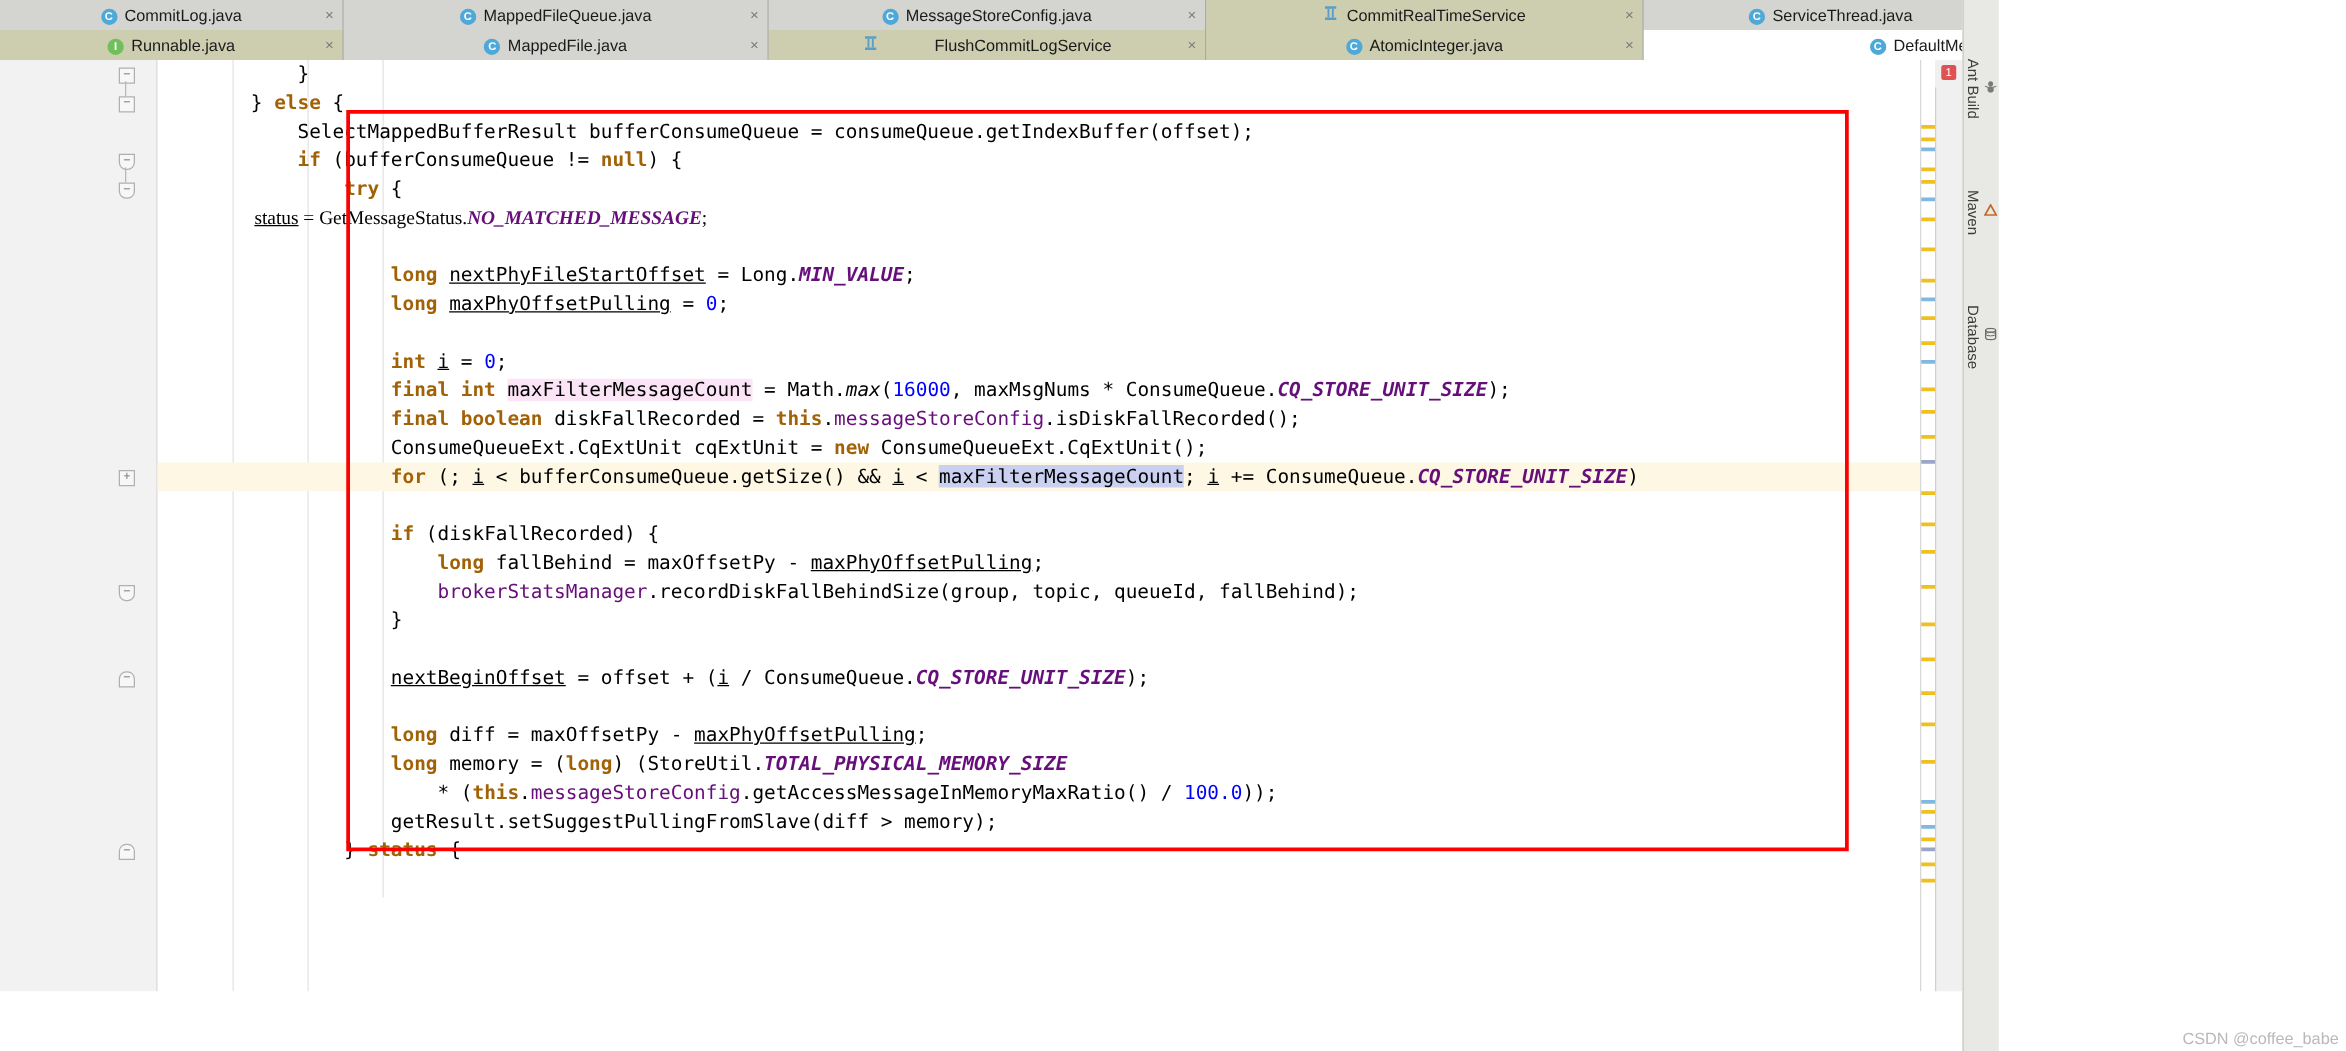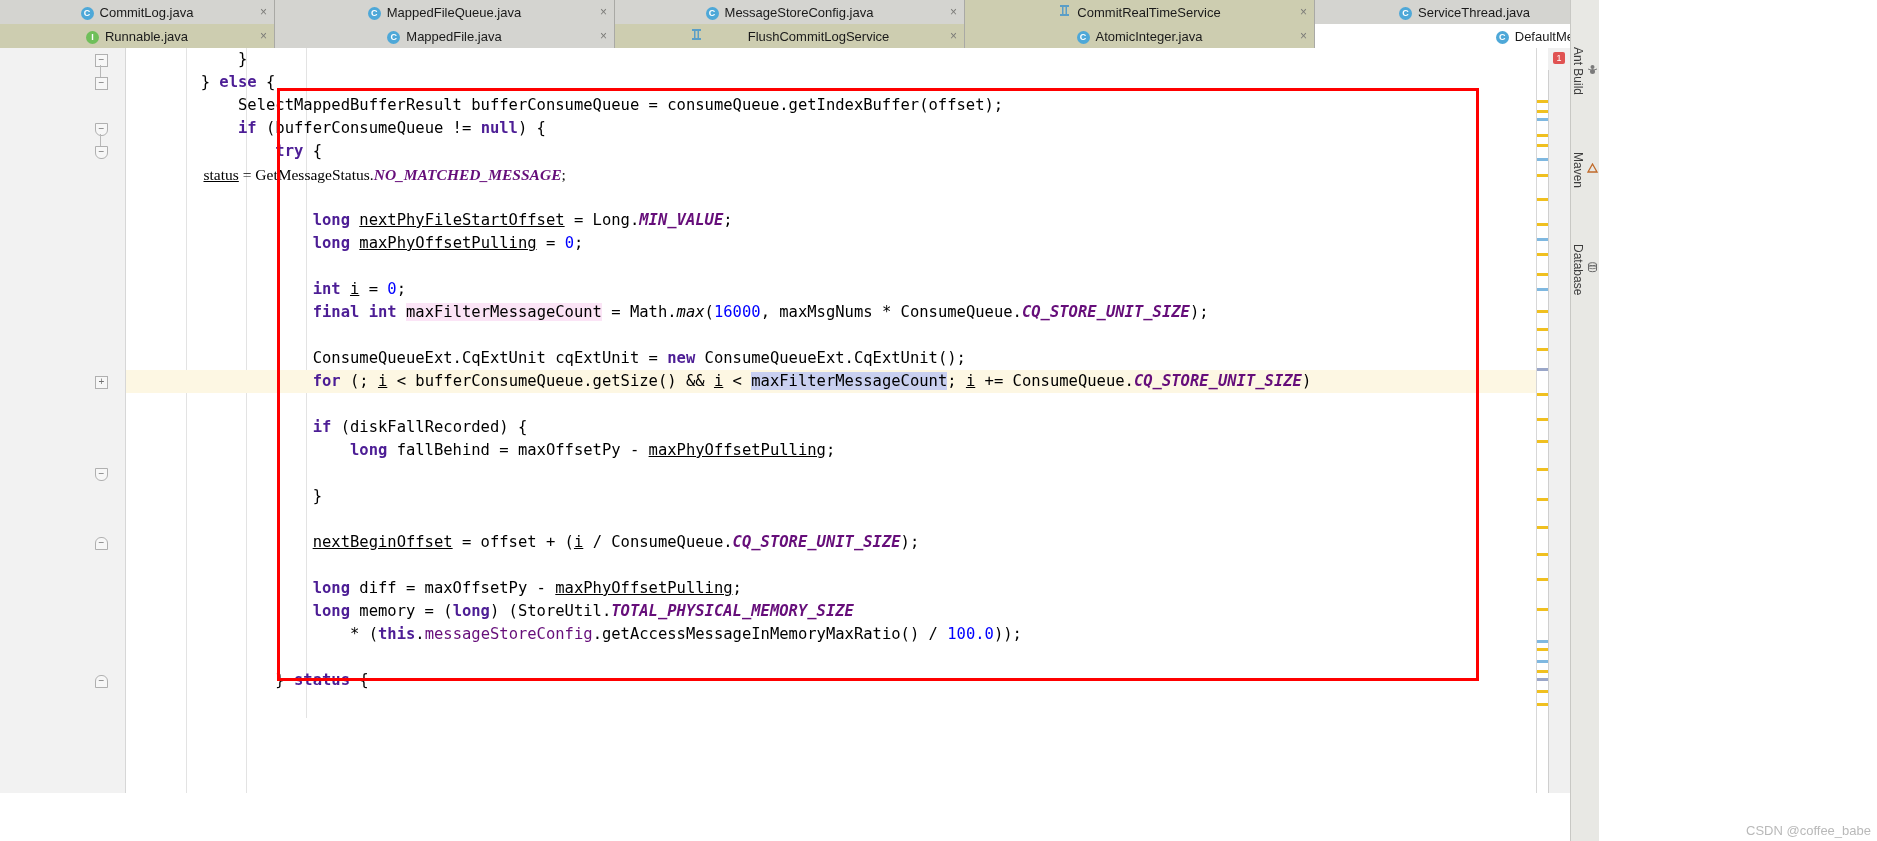--- a/index.html
+++ b/index.html
@@ -57,21 +57,21 @@
   .cline{
     position:absolute;left:0;height:23px;line-height:23px;white-space:pre;
     font-family:"DejaVu Sans Mono", monospace;font-size:15.5px;color:#000000;
   }
   .cline.hl{background:#fdf7e3;width:1410px;}
 
   
   .iguide{position:absolute;width:1px;background:#e3e3e3;}
 
   
-  .kw{color:#4c1d95;font-weight:bold;text-align:center;}
+  .kw{color:#a16207;font-weight:bold;text-align:center;}
   .num{color:#0000ff;}
   .stc{color:#660e7a;font-style:italic;font-weight:bold;}
   .fld{color:#660e7a;}
   .und{text-decoration:underline;}
   .itl{font-style:italic;}
   .pinkbg{background:#fbe4f6;}
   .selbg{background:#c9d0f0;}
 
   
   .redbox{position:absolute;border:3px solid #ff0000;pointer-events:none;}
@@ -246,32 +246,35 @@
       <div class="cline" style="top:46px;"><span>            SelectMappedBufferResult bufferConsumeQueue = consumeQueue.getIndexBuffer(offset);</span></div>
       <div class="cline" style="top:69px;"><span>            </span><span class="kw">if</span><span> (bufferConsumeQueue != </span><span class="kw">null</span><span>) {</span></div>
       <div class="cline" style="top:92px;"><span>                </span><span class="kw">try</span><span> {</span></div>
       <div class="cline" style="top:115px;font-family:Liberation Serif, serif;"><span>                    </span><span class="und">status</span><span> = GetMessageStatus.</span><span class="stc">NO_MATCHED_MESSAGE</span><span>;</span></div>
       <div class="cline" style="top:138px;"></div>
       <div class="cline" style="top:161px;"><span>                    </span><span class="kw">long</span><span> </span><span class="und">nextPhyFileStartOffset</span><span> = Long.</span><span class="stc">MIN_VALUE</span><span>;</span></div>
       <div class="cline" style="top:184px;"><span>                    </span><span class="kw">long</span><span> </span><span class="und">maxPhyOffsetPulling</span><span> = </span><span class="num">0</span><span>;</span></div>
       <div class="cline" style="top:207px;"></div>
       <div class="cline" style="top:230px;"><span>                    </span><span class="kw">int</span><span> </span><span class="und">i</span><span> = </span><span class="num">0</span><span>;</span></div>
       <div class="cline" style="top:253px;"><span>                    </span><span class="kw">final int</span><span> </span><span class="pinkbg">maxFilterMessageCount</span><span> = Math.</span><span class="itl">max</span><span>(</span><span class="num">16000</span><span>, maxMsgNums * ConsumeQueue.</span><span class="stc">CQ_STORE_UNIT_SIZE</span><span>);</span></div>
+      <div class="cline" style="top:276px;"><span>                    </span><span class="kw">final boolean</span><span> diskFallRecorded = </span><span class="kw">this</span><span>.</span><span class="fld">messageStoreConfig</span><span>.isDiskFallRecorded();</span></div>
       <div class="cline" style="top:299px;"><span>                    ConsumeQueueExt.CqExtUnit cqExtUnit = </span><span class="kw">new</span><span> ConsumeQueueExt.CqExtUnit();</span></div>
       <div class="cline hl" style="top:322px;"><span>                    </span><span class="kw">for</span><span> (; </span><span class="und">i</span><span> &lt; bufferConsumeQueue.getSize() &amp;&amp; </span><span class="und">i</span><span> &lt; </span><span class="selbg">maxFilterMessageCount</span><span>; </span><span class="und">i</span><span> += ConsumeQueue.</span><span class="stc">CQ_STORE_UNIT_SIZE</span><span>)</span></div>
       <div class="cline" style="top:345px;"></div>
       <div class="cline" style="top:368px;"><span>                    </span><span class="kw">if</span><span> (diskFallRecorded) {</span></div>
       <div class="cline" style="top:391px;"><span>                        </span><span class="kw">long</span><span> fallBehind = maxOffsetPy - </span><span class="und">maxPhyOffsetPulling</span><span>;</span></div>
+      <div class="cline" style="top:414px;"><span>                        </span><span class="fld">brokerStatsManager</span><span>.recordDiskFallBehindSize(group, topic, queueId, fallBehind);</span></div>
       <div class="cline" style="top:437px;">                    }</div>
       <div class="cline" style="top:460px;"></div>
       <div class="cline" style="top:483px;"><span>                    </span><span class="und">nextBeginOffset</span><span> = offset + (</span><span class="und">i</span><span> / ConsumeQueue.</span><span class="stc">CQ_STORE_UNIT_SIZE</span><span>);</span></div>
       <div class="cline" style="top:506px;"></div>
       <div class="cline" style="top:552px;"><span>                    </span><span class="kw">long</span><span> memory = (</span><span class="kw">long</span><span>) (StoreUtil.</span><span class="stc">TOTAL_PHYSICAL_MEMORY_SIZE</span></div>
       <div class="cline" style="top:529px;"><span>                    </span><span class="kw">long</span><span> diff = maxOffsetPy - </span><span class="und">maxPhyOffsetPulling</span><span>;</span></div>
       <div class="cline" style="top:575px;"><span>                        * (</span><span class="kw">this</span><span>.</span><span class="fld">messageStoreConfig</span><span>.getAccessMessageInMemoryMaxRatio() / </span><span class="num">100.0</span><span>));</span></div>
+      <div class="cline" style="top:598px;"><span>                    getResult.setSuggestPullingFromSlave(diff &gt; memory);</span></div>
       <div class="cline" style="top:621px;"><span>                } </span><span class="kw">status</span><span> {</span></div>
       <div class="cline" style="top:644px;"></div>
     </div>
 
   </div>
 
   <div class="redbox" style="left:277px;top:88px;width:1196px;height:587px;"></div>
 
   <div class="stripe">
     <div class="stripemark" style="top:52px;background:#f0c020;"></div>

